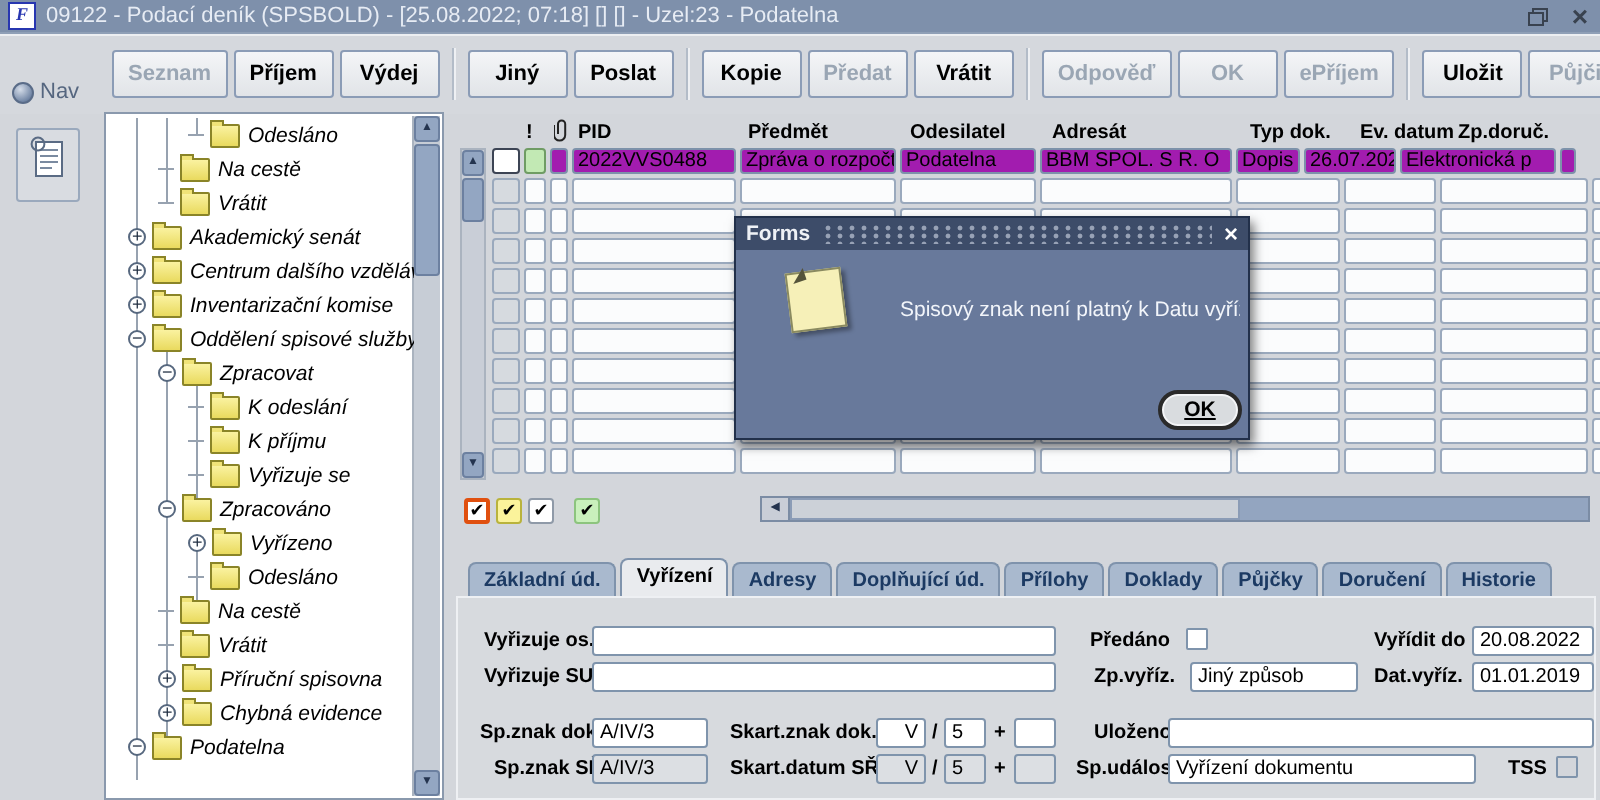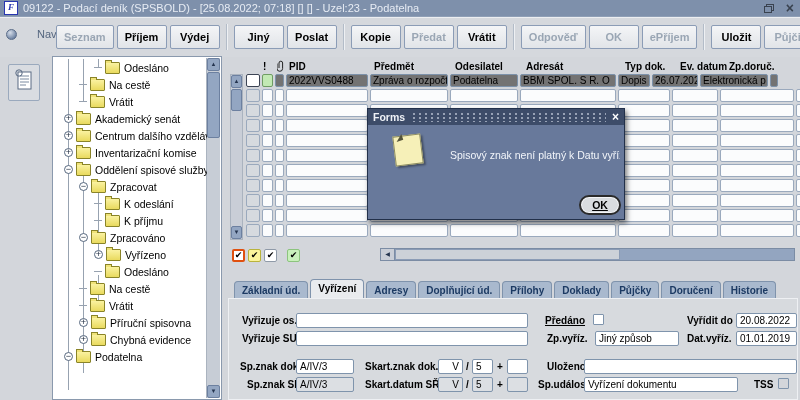--- a/index.html
+++ b/index.html
@@ -12,37 +12,37 @@
   .app-icon{width:12px;height:12px;background:#fff;border:1px solid #2736b0;color:#2736b0;
             font:italic bold 9px/11px "Liberation Serif",serif;text-align:center;flex:none;}
   .title-text{color:#e7ecf4;font-size:11px;white-space:nowrap;overflow:hidden;flex:1;padding-left:1px;}
   .win-restore{position:relative;width:10px;height:9px;margin-right:8px;flex:none;}
   .win-restore::before{content:"";position:absolute;right:0;top:0;width:6px;height:5px;border:1px solid #39424f;}
   .win-restore::after{content:"";position:absolute;left:0;bottom:0;width:6px;height:5px;border:1px solid #39424f;background:#7e90ab;}
   .win-close{color:#39424f;font-size:14px;font-weight:bold;line-height:14px;margin-right:2px;flex:none;}
   
   .toolbar{position:absolute;left:0;top:17px;width:800px;height:39px;background:#d5d8dd;
            border-top:1px solid #eceef1;}
-  .nav{position:absolute;left:6px;top:10px;display:flex;align-items:flex-end;gap:20px;
+  .nav{position:absolute;left:6px;top:22px;display:flex;align-items:flex-end;gap:3px;
        color:#55667f;font-size:11px;}
   .nav-dot{width:9px;height:9px;border-radius:50%;border:1px solid #5a6c88;
            background:radial-gradient(circle at 35% 30%,#d5dde9,#6d82a2 75%);}
   .tb-groups{position:absolute;left:56px;top:6px;display:flex;align-items:center;height:26px;}
   .tbtn{height:24px;min-width:50px;padding:0 7px;background:linear-gradient(#f4f5f7,#e1e4e8);
         border:1px solid #8b9cb6;border-radius:2px;font-weight:bold;font-size:11px;
         display:flex;align-items:center;justify-content:center;margin-right:3px;box-sizing:border-box;}
   .tbtn.disabled{color:#9aa6b4;}
   .tb-sep{width:1px;height:26px;background:#b3bcc8;border-right:1px solid #eef0f3;margin:0 6px 0 3px;}
   
   .doc-btn{position:absolute;left:8px;top:64px;width:30px;height:35px;background:#d9dce1;
            border:1px solid #9aa9bd;border-radius:2px;display:flex;align-items:center;justify-content:center;}
   
   .tree-panel{position:absolute;left:52px;top:56px;width:170px;height:344px;background:#fff;
               border:1px solid #8a99ad;box-sizing:border-box;}
-  .tree-rows{position:absolute;left:1px;top:2px;right:14px;bottom:1px;overflow:hidden;}
+  .tree-rows{position:absolute;left:1px;top:2px;right:14px;bottom:1px;overflow:hidden;font-style:italic;}
   .tree-row{height:17px;display:flex;align-items:center;font-size:10.5px;white-space:nowrap;position:relative;z-index:2;}
   .toggle{width:9px;height:9px;border:1px solid #57687f;border-radius:50%;background:#fff;flex:none;
           font-size:9px;line-height:7px;text-align:center;margin-right:3px;box-sizing:border-box;color:#1c2a3d;}
   .dash{width:8px;height:1px;background:#97a2b0;flex:none;margin-right:3px;}
   .folder{width:13px;height:10px;background:linear-gradient(#faf2a0,#e9da5e);border:1px solid #8a8428;
           border-radius:1px;position:relative;flex:none;margin-right:4px;}
   .folder::before{content:"";position:absolute;top:-3px;left:-1px;width:5px;height:2px;
           background:#f0e378;border:1px solid #8a8428;border-bottom:none;}
   .trunk{position:absolute;width:1px;background:#97a2b0;z-index:1;}
   .tree-sb{position:absolute;top:1px;right:1px;bottom:1px;width:13px;background:#c7cdd6;border-left:1px solid #aab3bf;}
@@ -52,21 +52,21 @@
   
   .table-wrap{position:absolute;left:230px;top:60px;width:572px;height:188px;}
   .thead{display:flex;margin-left:32px;height:13px;font-size:10px;font-weight:bold;align-items:center;}
   .th{flex:none;margin-right:2px;padding-left:1px;overflow:visible;white-space:nowrap;}
   .w11{width:11px;} .w9{width:9px;}
   .tv-sb{position:absolute;left:0;top:14px;width:13px;height:166px;background:#c9ced7;border:1px solid #aab3bf;box-sizing:border-box;}
   .tbody{position:absolute;left:16px;top:14px;}
   .trow{display:flex;height:13px;margin-bottom:2px;}
   .tcell{flex:none;margin-right:2px;background:#fbfcfd;border:1px solid #9aa9bd;border-radius:2px;
          box-sizing:border-box;font-size:10px;line-height:11px;padding:0 2px;overflow:hidden;white-space:nowrap;}
-  .trow.sel .tcell{background:#737373;border-color:#7d92aa;}
+  .trow.sel .tcell{background:#a21caf;border-color:#7d92aa;}
   .trow.sel .tcell.greensel{background:#c2e9b4;border-color:#6f9c64;}
   .cb{width:14px;height:13px;background:#d6dadf;border:1px solid #9aa9bd;border-radius:2px;
       box-sizing:border-box;flex:none;margin-right:2px;}
   .cb.cbsel{background:#fff;border-color:#3c4454;}
   
   .filter-row{position:absolute;left:232px;top:248px;display:flex;align-items:center;height:14px;}
   .fcb{width:13px;height:13px;box-sizing:border-box;display:flex;align-items:center;justify-content:center;
        font-size:9px;line-height:9px;background:#fff;border:1px solid #8f9aa8;border-radius:2px;}
   .fcb-red{border:2px solid #e0500f;margin-right:3px;}
   .fcb-yellow{background:#fbf39b;border-color:#b9b33c;margin-right:3px;}
@@ -206,20 +206,25 @@
         <div class="tree-row" style="padding-left: 40px;">
           <div class="dash"></div>
           <div class="folder"></div>
           <div class="tree-label">K odeslání</div>
         </div>
         <div class="tree-row" style="padding-left: 40px;">
           <div class="dash"></div>
           <div class="folder"></div>
           <div class="tree-label">K příjmu</div>
         </div>
+        <div class="tree-row" style="padding-left: 40px;">
+          <div class="dash"></div>
+          <div class="folder"></div>
+          <div class="tree-label">Vyřizuje se</div>
+        </div>
         <div class="tree-row" style="padding-left: 25px;">
           <div class="toggle">−</div>
           <div class="folder"></div>
           <div class="tree-label">Zpracováno</div>
         </div>
         <div class="tree-row" style="padding-left: 40px;">
           <div class="toggle">+</div>
           <div class="folder"></div>
           <div class="tree-label">Vyřízeno</div>
         </div>
@@ -290,21 +295,21 @@
         <div class="trow sel">
           <div class="cb cbsel"></div>
           <div class="tcell w11 greensel"></div>
           <div class="tcell w9"></div>
           <div class="tcell" style="width: 82px;">2022VVS0488</div>
           <div class="tcell" style="width: 78px;">Zpráva o rozpočtu</div>
           <div class="tcell" style="width: 68px;">Podatelna</div>
           <div class="tcell" style="width: 96px;">BBM SPOL. S R. O</div>
           <div class="tcell" style="width: 32px;">Dopis</div>
           <div class="tcell" style="width: 46px;">26.07.2022</div>
-          <div class="tcell" style="width: 68px;">Elektronická p</div>
+          <div class="tcell" style="width: 78px;">Elektronická p</div>
           <div class="tcell" style="width: 8px;"></div>
         </div>
         <div class="trow">
           <div class="cb"></div>
           <div class="tcell w11"></div>
           <div class="tcell w9"></div>
           <div class="tcell" style="width: 82px;"></div>
           <div class="tcell" style="width: 78px;"></div>
           <div class="tcell" style="width: 68px;"></div>
           <div class="tcell" style="width: 96px;"></div>
@@ -452,21 +457,21 @@
       <div class="tab">Přílohy</div>
       <div class="tab">Doklady</div>
       <div class="tab">Půjčky</div>
       <div class="tab">Doručení</div>
       <div class="tab">Historie</div>
     </div>
 
   <div class="form-panel">
     <div class="lbl" style="left:13px;top:16px;">Vyřizuje os.</div>
     <input class="inp" style="left: 67px; top: 14px; width: 232px;" readonly="" value="">
-    <div class="lbl" style="left:316px;top:16px;text-decoration:underline;">Předáno</div>
+    <div class="lbl" style="left:316px;top:16px;">Předáno</div>
     <div class="fchk" style="left:364px;top:15px;"></div>
     <div class="lbl" style="left:458px;top:16px;">Vyřídit do</div>
     <input class="inp" style="left: 507px; top: 14px; width: 61px;" readonly="" value="20.08.2022">
 
     <div class="lbl" style="left:13px;top:34px;">Vyřizuje SU</div>
     <input class="inp" style="left: 67px; top: 32px; width: 232px;" readonly="" value="">
     <div class="lbl" style="left:318px;top:34px;">Zp.vyříz.</div>
     <input class="inp" style="left: 366px; top: 32px; width: 84px;" readonly="" value="Jiný způsob">
     <div class="lbl" style="left:458px;top:34px;">Dat.vyříz.</div>
     <input class="inp" style="left: 507px; top: 32px; width: 61px;" readonly="" value="01.01.2019">

